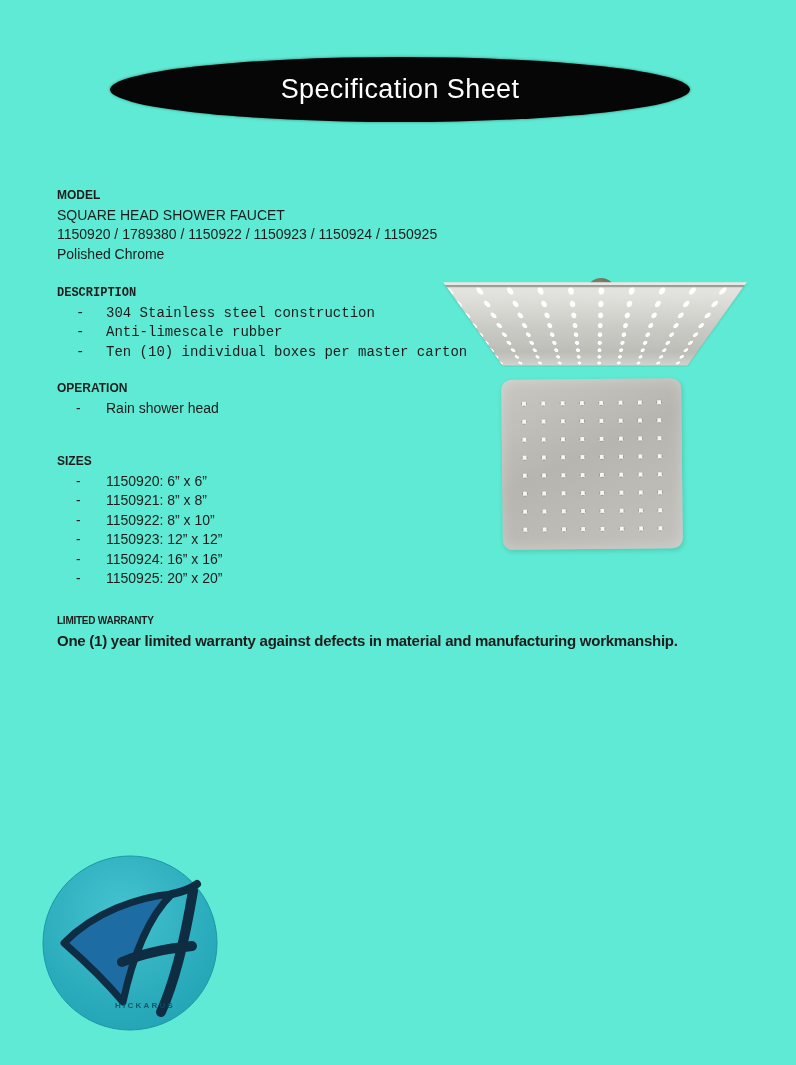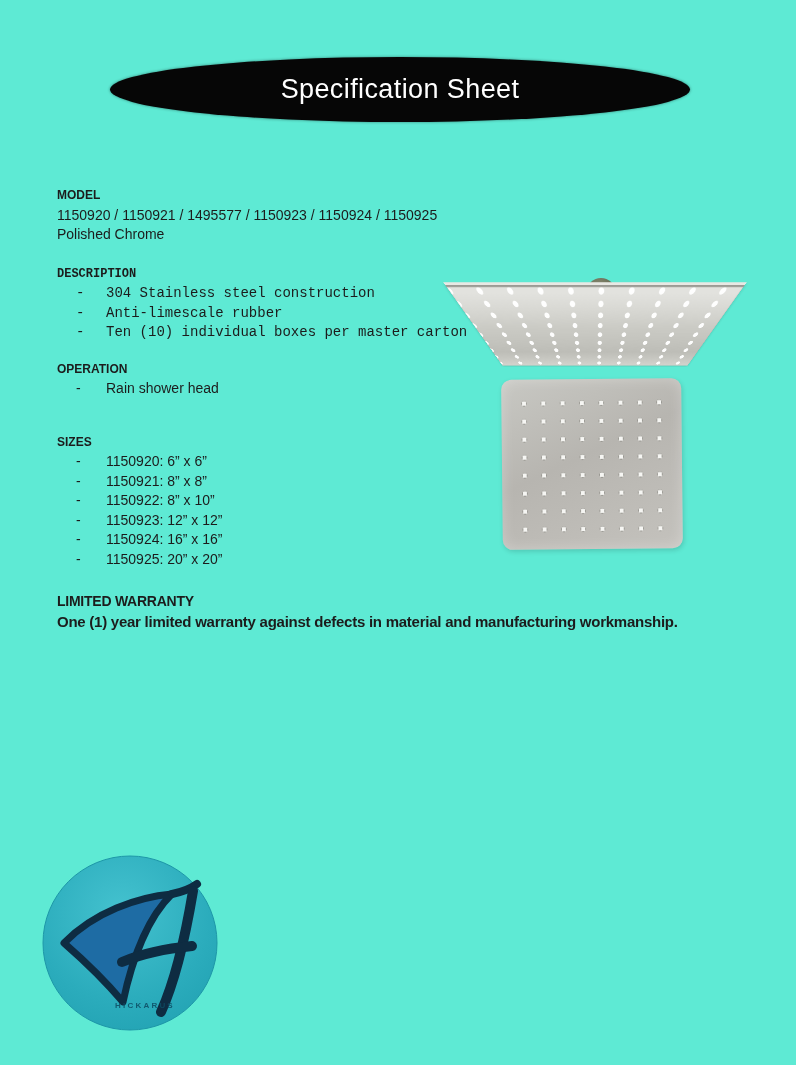--- a/index.html
+++ b/index.html
@@ -22,21 +22,21 @@
   
   .content { position:absolute; left:57px; top:186px; width:700px; font-size:14px; line-height:19.5px; }
   .content h2 { font-size:12px; line-height:19.5px; font-weight:bold; }
   .sec-model  { margin-bottom:20px; }
   .sec-desc   { margin-bottom:17px;font-family:Liberation Mono, monospace; }
   .sec-op     { margin-bottom:34px; }
   .sec-sizes  { margin-bottom:22px; }
   .li { display:flex; }
   .dash { margin-left:19px; width:30px; flex:0 0 30px; }
   .warranty { font-weight:bold; font-size:15px; line-height:20.5px; letter-spacing:-0.25px; }
-  .warranty h2 { font-size:14px; line-height:20.5px; letter-spacing:-0.25px; }
+  .warranty h2 { font-size:10px; line-height:20.5px; letter-spacing:-0.25px; }
 
   
   .product-top { position:absolute; left:445px; top:272px; width:300px; height:105px; }
   .pt-connector {
     position:absolute; left:142px; top:6px; width:28px; height:26px; border-radius:50%;
     background:radial-gradient(circle at 42% 38%, #8d9077, #62654f 75%);
   }
   .pt-plane {
     position:absolute; left:35px; top:-8px; width:230px; height:140px;
     transform:perspective(240px) rotateX(-56deg);
@@ -78,21 +78,22 @@
 <div class="page">
 
   <div class="banner">
     <span class="banner-text">Specification Sheet</span>
   </div>
 
   <main class="content">
 
     <section class="sec-model">
       <h2>MODEL</h2>
-      <div>1150920 / 1150921 / 1495577 / 1150923 / 1150924 / 1150925</div>
+      <div>SQUARE HEAD SHOWER FAUCET</div>
+      <div>1150920 / 1789380 / 1150922 / 1150923 / 1150924 / 1150925</div>
       <div>Polished Chrome</div>
     </section>
 
     <section class="sec-desc">
       <h2>DESCRIPTION</h2>
       <div class="li">
         <span class="dash">-</span>
         <span>304 Stainless steel construction</span>
       </div>
       <div class="li">

